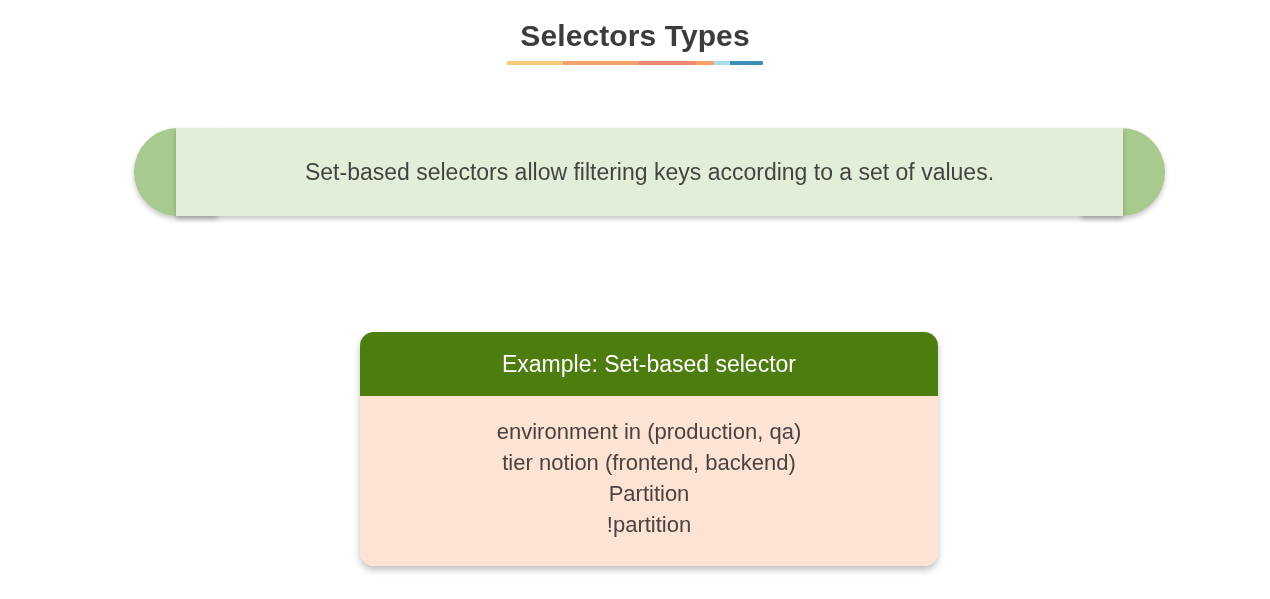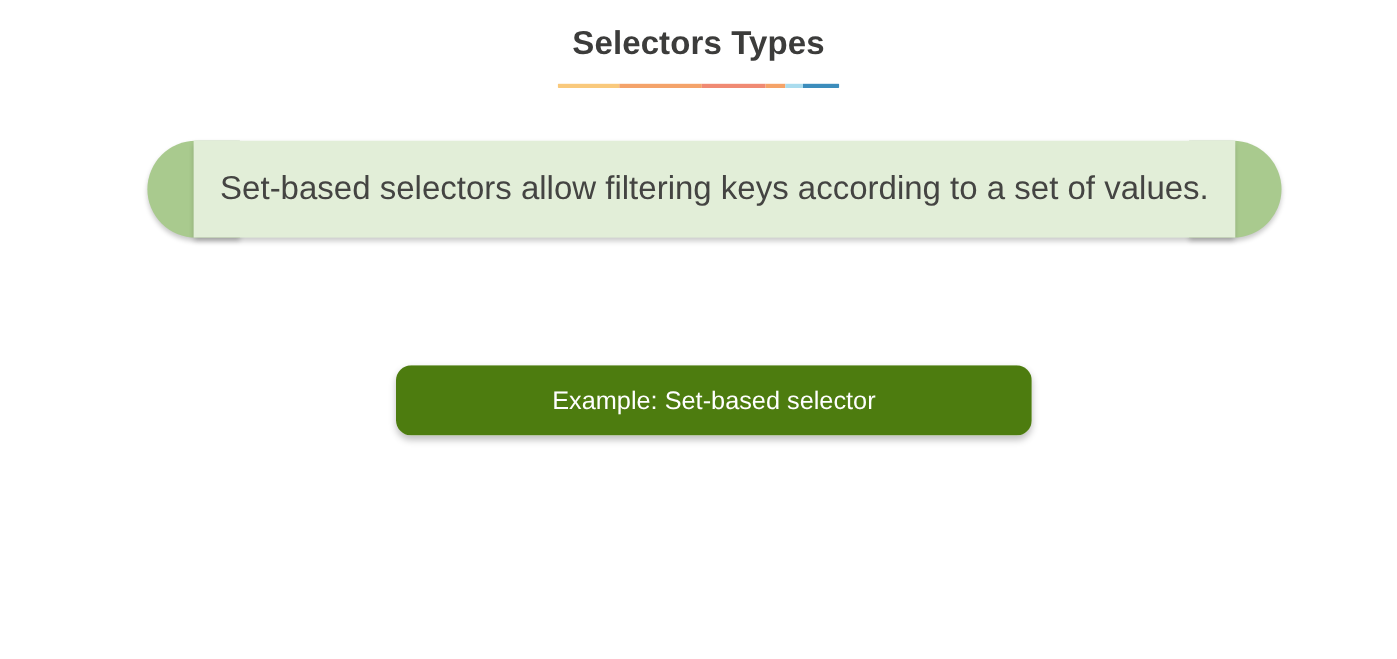--- a/index.html
+++ b/index.html
@@ -18,22 +18,22 @@
 
   
   .slide-title-wrap {
     position: absolute;
     top: 0;
     left: 0;
     width: 1270px;
     text-align: center;
   }
   .slide-title {
-    margin: 16px;
-    padding-top: 4px;
+    margin: 0;
+    padding-top: 16px;
     font-size: 30px;
     font-weight: bold;
     color: #3c3c3b;
     letter-spacing: 0.1px;
     line-height: 40px;
   }
   .title-underline {
     width: 256px;
     height: 4px;
     margin: 5px auto 0 auto;
@@ -80,21 +80,21 @@
     width: 947px;
     height: 88px;
     background: #e2eed8;
     box-shadow: 0 3px 5px rgba(0,0,0,0.22);
     display: flex;
     align-items: center;
     justify-content: center;
     z-index: 2;
   }
   .banner-text {
-    font-size: 30px;
+    font-size: 23px;
     color: #444442;
     line-height: 30px;
     text-align: center;
     padding: 0 24px;
   }
 
   
   .card {
     position: absolute;
     left: 360px;
@@ -148,13 +148,19 @@
   <div class="banner-cap banner-cap-right"></div>
   <div class="banner-body">
     <div class="banner-text">Set-based selectors allow filtering keys according to a set of values.</div>
   </div>
 </div>
 
 <div class="card">
   <div class="card-header">
     <div class="card-header-text">Example: Set-based selector</div>
   </div>
+  <div class="card-body">
+    <div class="card-line">environment in (production, qa)</div>
+    <div class="card-line">tier notion (frontend, backend)</div>
+    <div class="card-line">Partition</div>
+    <div class="card-line">!partition</div>
+  </div>
 </div>
 
 </body></html>

